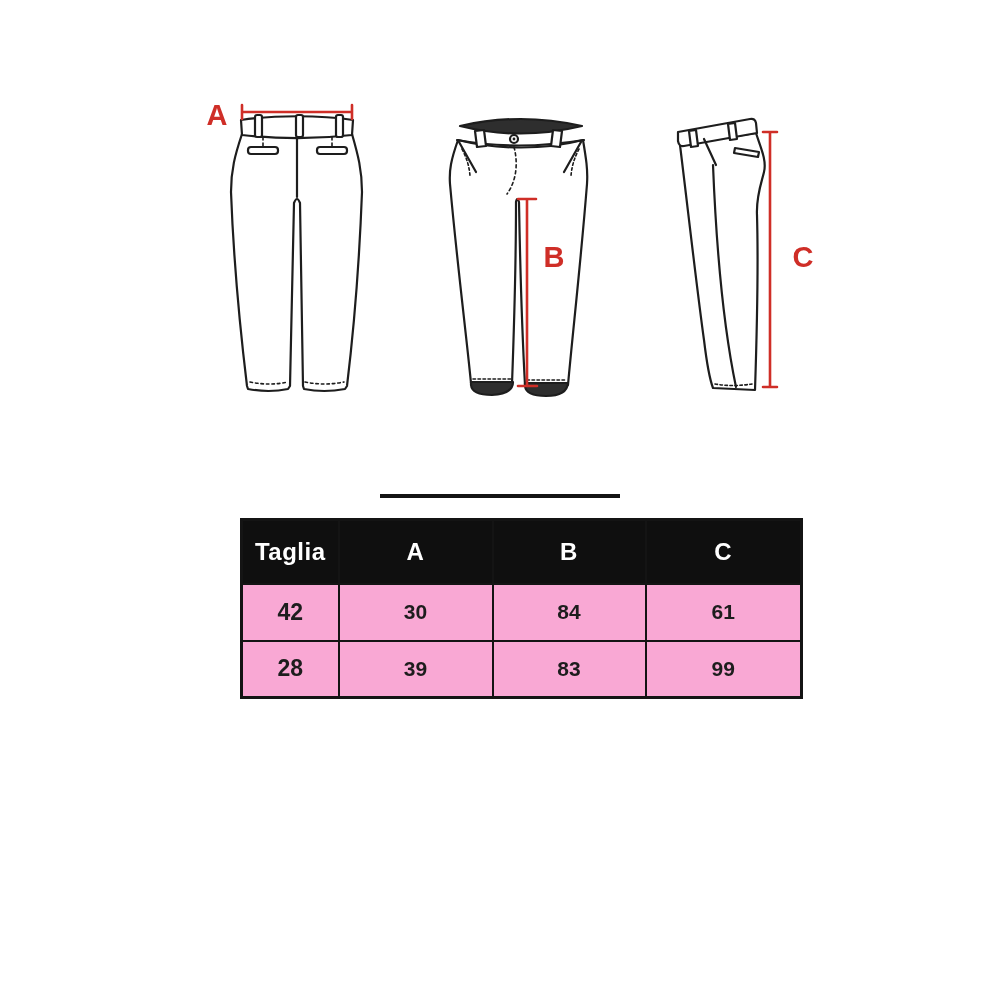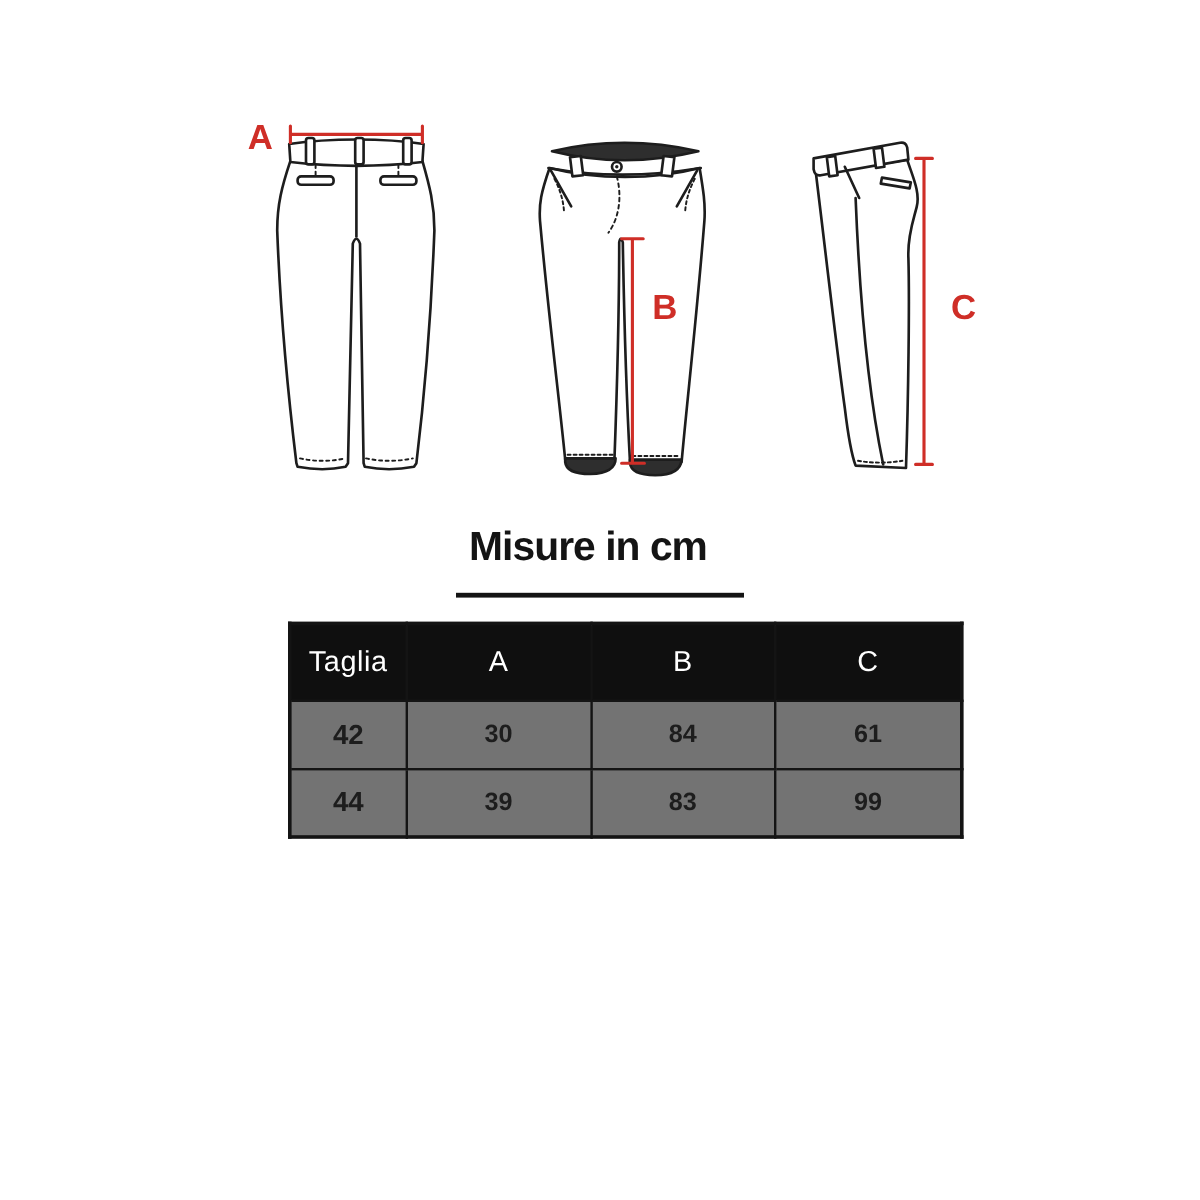--- a/index.html
+++ b/index.html
@@ -37,24 +37,24 @@
     border:3px solid #141414;
   }
   table.size-table th,table.size-table td{
     border:2px solid #141414;text-align:center;vertical-align:middle;padding:0;
   }
   table.size-table thead tr{height:64px;}
   table.size-table tbody tr{height:57px;}
   table.size-table th{
     background:var(--table-header-bg,#0f0f0f);
     color:var(--table-header-text,#fff);
-    font-size:24px;font-weight:400;letter-spacing:0.5px;
+    font-size:24px;font-weight:700;letter-spacing:0.5px;
   }
   table.size-table td{
-    background:#737373;color:var(--ink,#1d1d1d);
+    background:#f9a8d4;color:var(--ink,#1d1d1d);
     font-size:21px;font-weight:700;
   }
   table.size-table td.size-col{font-size:23px;}
 </style>
 </head>
 <body>
 
 <div class="canvas">
 
   <svg class="diagram-svg" width="1000" height="440" viewBox="0 0 1000 440">
@@ -103,21 +103,20 @@
     </g>
     <g class="red-stroke" stroke-width="2.6" stroke-linecap="round">
       <path d="M770,133 L770,387 M763,132 L777,132 M763,387 L777,387"></path>
     </g>
   </svg>
 
   <div class="measure-label" style="left:200px;top:101px;">A</div>
   <div class="measure-label" style="left:537px;top:243px;">B</div>
   <div class="measure-label" style="left:786px;top:243px;">C</div>
 
-  <div class="title">Misure in cm</div>
   <div class="title-underline"></div>
 
   <table class="size-table">
     <colgroup>
       <col style="width:97px">
         <col style="width:154px">
         <col style="width:153px">
         <col style="width:156px">
     </colgroup>
     <thead>
@@ -129,21 +128,21 @@
       </tr>
     </thead>
     <tbody>
       <tr>
         <td class="size-col">42</td>
         <td>30</td>
         <td>84</td>
         <td>61</td>
       </tr>
       <tr>
-        <td class="size-col">44</td>
+        <td class="size-col">28</td>
         <td>39</td>
         <td>83</td>
         <td>99</td>
       </tr>
     </tbody>
   </table>
 
 </div>
 
 </body></html>

